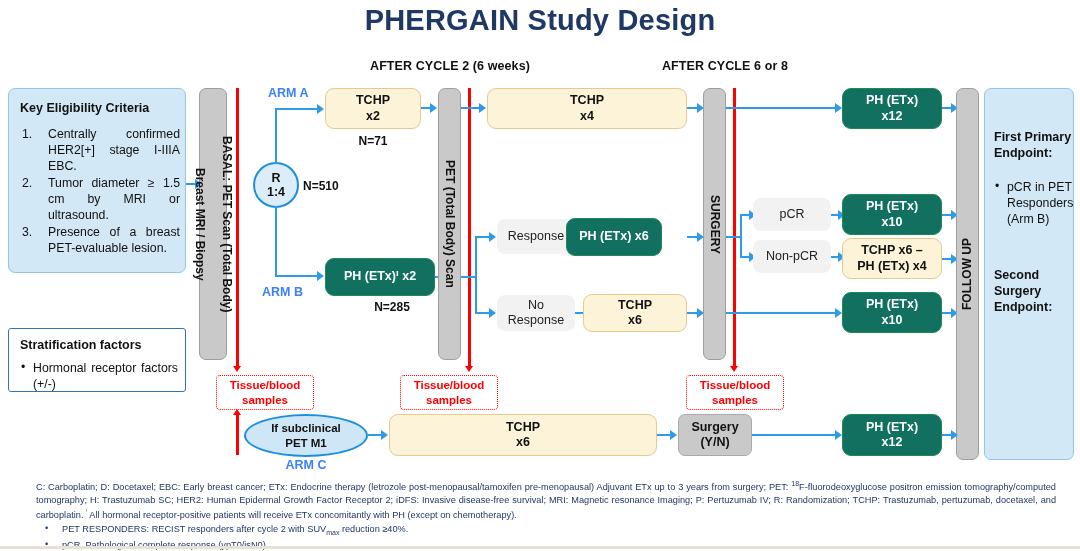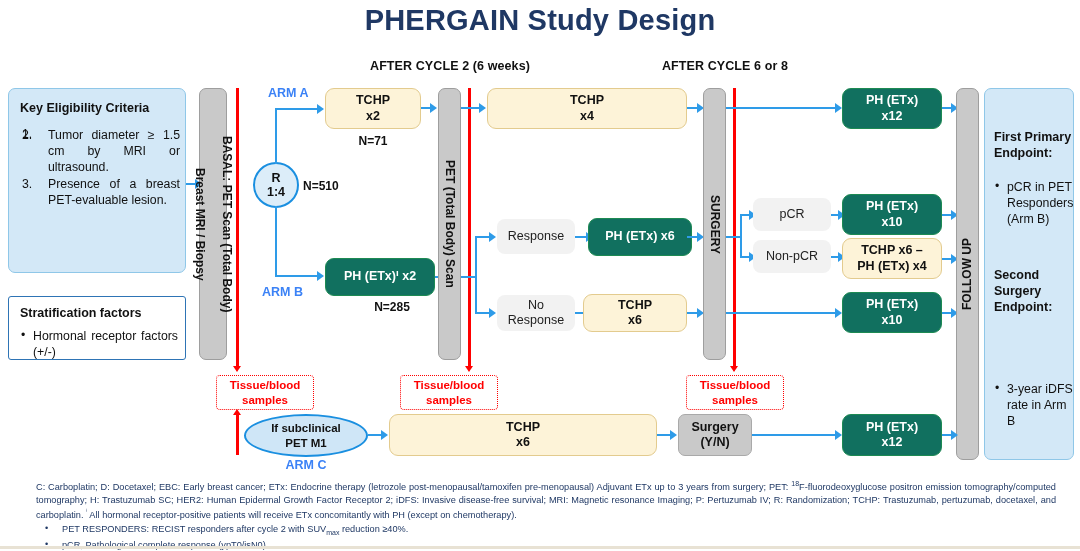--- a/index.html
+++ b/index.html
@@ -70,21 +70,21 @@
     border:1.6px dotted #FF0000;border-radius:4px;background:#fff;
     display:flex;align-items:center;justify-content:center;text-align:center;
     font-size:11.5px;font-weight:bold;color:#FF0000;line-height:1.25;
   }
 
   
   .infoblue{
     background:#D3E8F7;border:1.2px solid #8FC7E8;border-radius:7px;
   }
   .infowhite{
-    background:#ffffff;border:1.3px solid #2E74B5;border-radius:3px;
+    background:#ffffff;border:1.3px solid #2E74B5;border-radius:3px;margin-top:32px;
   }
   .panel-h{font-size:12.5px;font-weight:bold;color:#111;}
 
   ol.crit{margin:0;padding:0;list-style:none;}
   ol.crit li{
     position:relative;padding-left:30px;margin-bottom:1px;
     font-size:12.3px;color:#111;line-height:1.3;text-align:justify;
   }
   ol.crit li .num{position:absolute;left:4px;top:0;}
 
@@ -128,20 +128,21 @@
   <div class="abs" id="title">PHERGAIN Study Design</div>
 
   <div class="abs colhdr" style="left:355px;top:59px;width:190px;">AFTER CYCLE 2 (6 weeks)</div>
   <div class="abs colhdr" style="left:630px;top:59px;width:190px;">AFTER CYCLE 6 or 8</div>
 
   <div class="abs infoblue" style="left:8px;top:88px;width:178px;height:185px;">
     <div class="abs panel-h" style="left:11px;top:12px;width:158px;">Key Eligibility Criteria</div>
     <ol class="crit abs" style="left:9px;top:38px;width:162px;">
       <li>
         <span class="num">1.</span>
+        <span>Centrally confirmed HER2[+] stage I-IIIA EBC.</span>
       </li>
       <li>
         <span class="num">2.</span>
         <span>Tumor diameter ≥ 1.5 cm by MRI or ultrasound.</span>
       </li>
       <li>
         <span class="num">3.</span>
         <span>Presence of a breast PET-evaluable lesion.</span>
       </li>
     </ol>
@@ -229,21 +230,21 @@
 
   <div class="abs grey" style="left:497px;top:295px;width:78px;height:36px;">
     <div>
       <span>No</span><br>
       <span>Response</span>
     </div>
   </div>
   <div class="abs hline" style="left:575px;top:312px;width:11px;"></div>
   <div class="abs ahead" style="left:586px;top:308px;"></div>
 
-  <div class="abs teal" style="left:588px;top:218px;width:104px;height:38px;text-align:center;">
+  <div class="abs teal" style="left:566px;top:218px;width:96px;height:38px;text-align:center;">
     <div>PH (ETx) x6</div>
   </div>
   <div class="abs hline" style="left:687px;top:236px;width:10px;"></div>
   <div class="abs ahead" style="left:697px;top:232px;"></div>
 
   <div class="abs yellow" style="left:583px;top:294px;width:104px;height:38px;">
     <div>
       <span>TCHP</span><br>
       <span>x6</span>
     </div>
@@ -323,21 +324,20 @@
   </div>
 
   <div class="abs infoblue" style="left:984px;top:88px;width:90px;height:372px;">
     <div class="abs panel-h" style="left:9px;top:40px;width:78px;line-height:1.28;">
       <span>First Primary</span><br><span>Endpoint:</span>
     </div>
     <div class="abs bul" style="left:9px;top:91px;width:80px;">pCR in PET Responders (Arm B)</div>
     <div class="abs panel-h" style="left:9px;top:178px;width:78px;line-height:1.28;">
       <span>Second</span><br><span>Surgery</span><br><span>Endpoint:</span>
     </div>
-    <div class="abs bul" style="left:9px;top:245px;width:80px;">3-year iDFS rate in Arm B</div>
   </div>
 
   <div class="abs sampbox" style="left:216px;top:375px;width:98px;height:35px;">
     <div>
       <span>Tissue/blood</span><br>
       <span>samples</span>
     </div>
   </div>
   <div class="abs sampbox" style="left:400px;top:375px;width:98px;height:35px;">
     <div>

